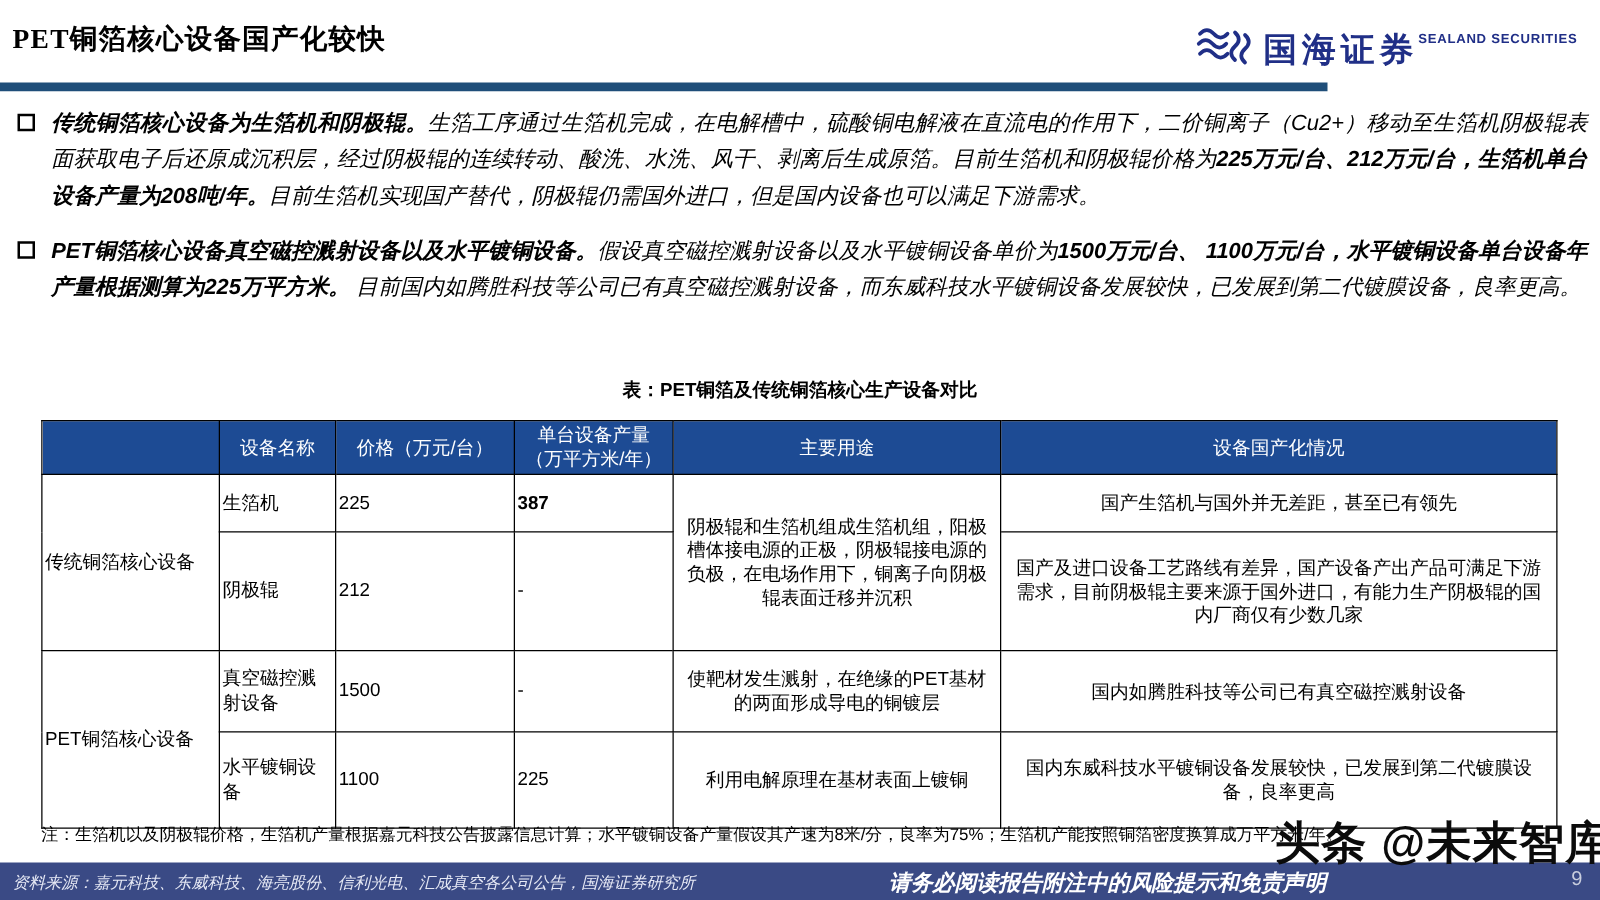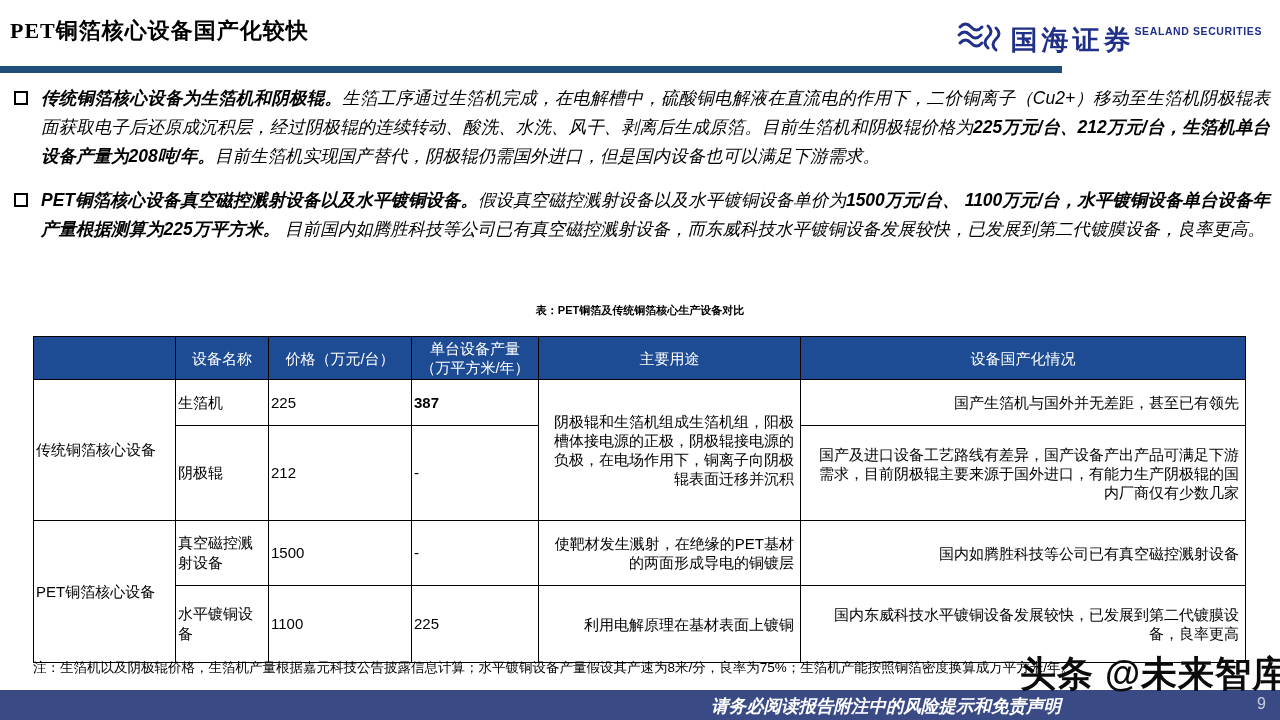--- a/index.html
+++ b/index.html
@@ -19,30 +19,30 @@
   .logo-texts { display:flex; flex-direction:row; line-height:1.05; }
   .logo-cn { font-size:27px; font-weight:bold; color:#202F87; letter-spacing:4px; white-space:nowrap; }
   .logo-en { font-size:10.5px; font-weight:bold; color:#202F87; letter-spacing:0.6px; white-space:nowrap; }
   
   .bullets { position:absolute; left:12px; top:84px; width:1258px; }
   .bullet { display:flex; margin-bottom:15px; }
   .bullet-marker { flex:none; width:14px; height:14px; border:2px solid #000; margin:7px 13px 0 2px; background:#fff; }
   .bullet-text { font-size:17.5px; line-height:29px; color:#000; text-align:justify;font-style:italic; }
   .b { font-weight:bold; }
   
-  .table-caption { position:absolute; left:0; top:303px; width:1280px; text-align:center; font-size:11px; font-weight:bold; color:#000; }
+  .table-caption { position:absolute; left:0; top:303px; width:1280px; text-align:center; font-size:15px; font-weight:bold; color:#000; }
   table.equip { position:absolute; left:33px; top:336px; width:1212px; border-collapse:collapse; table-layout:fixed; }
   table.equip th, table.equip td { border:1px solid #000; font-size:15px; overflow:hidden; }
   table.equip thead th {
     background:#1D4B94; color:#ffffff; font-weight:normal; text-align:center;
     vertical-align:middle; padding:2px; white-space:pre-line; line-height:19px;
   }
   tr.hrow { height:42px; } tr.r1 { height:40px; } tr.r2 { height:95px; } tr.r3 { height:65px; } tr.r4 { height:77px; }
   td.cc { text-align:left; vertical-align:middle; padding:2px; line-height:20px; }
-  td.lc { text-align:right; vertical-align:middle; padding:13px 6px; line-height:19px; }
+  td.lc { text-align:center; vertical-align:middle; padding:13px 6px; line-height:19px; }
   
   .note { position:absolute; left:33px; top:659px; width:1240px; font-size:13.5px; color:#000; white-space:nowrap; }
   .footer { position:absolute; left:0; top:690px; width:1280px; height:30px; background:#3A4A85; }
   .footer-source { position:absolute; left:10px; top:7px; font-style:italic; font-size:13px; color:#E6E9F5; white-space:nowrap; }
   .footer-disclaimer { position:absolute; left:711px; top:4px; font-style:italic; font-weight:bold; font-size:17.5px; color:#ffffff; white-space:nowrap; }
   .footer-page { position:absolute; right:14px; top:5px; font-size:16px; color:#C9CEDE; }
   .watermark {
     position:absolute; left:1020px; top:650px; z-index:5;
     font-size:36px; font-weight:900; color:#0b0b0b; white-space:nowrap; letter-spacing:1px;
   }
@@ -136,19 +136,20 @@
         <td class="cc">225</td>
         <td class="lc">利用电解原理在基材表面上镀铜</td>
         <td class="lc">国内东威科技水平镀铜设备发展较快，已发展到第二代镀膜设备，良率更高</td>
       </tr>
     </tbody>
   </table>
 
   <div class="note">注：生箔机以及阴极辊价格，生箔机产量根据嘉元科技公告披露信息计算；水平镀铜设备产量假设其产速为8米/分，良率为75%；生箔机产能按照铜箔密度换算成万平方米/年。</div>
 
   <div class="footer">
+    <span class="footer-source">资料来源：嘉元科技、东威科技、海亮股份、信利光电、汇成真空各公司公告，国海证券研究所</span>
     <span class="footer-disclaimer">请务必阅读报告附注中的风险提示和免责声明</span>
     <span class="footer-page">9</span>
   </div>
 
   <div class="watermark">头条 @未来智库</div>
 
 </div>
 
 </body></html>

